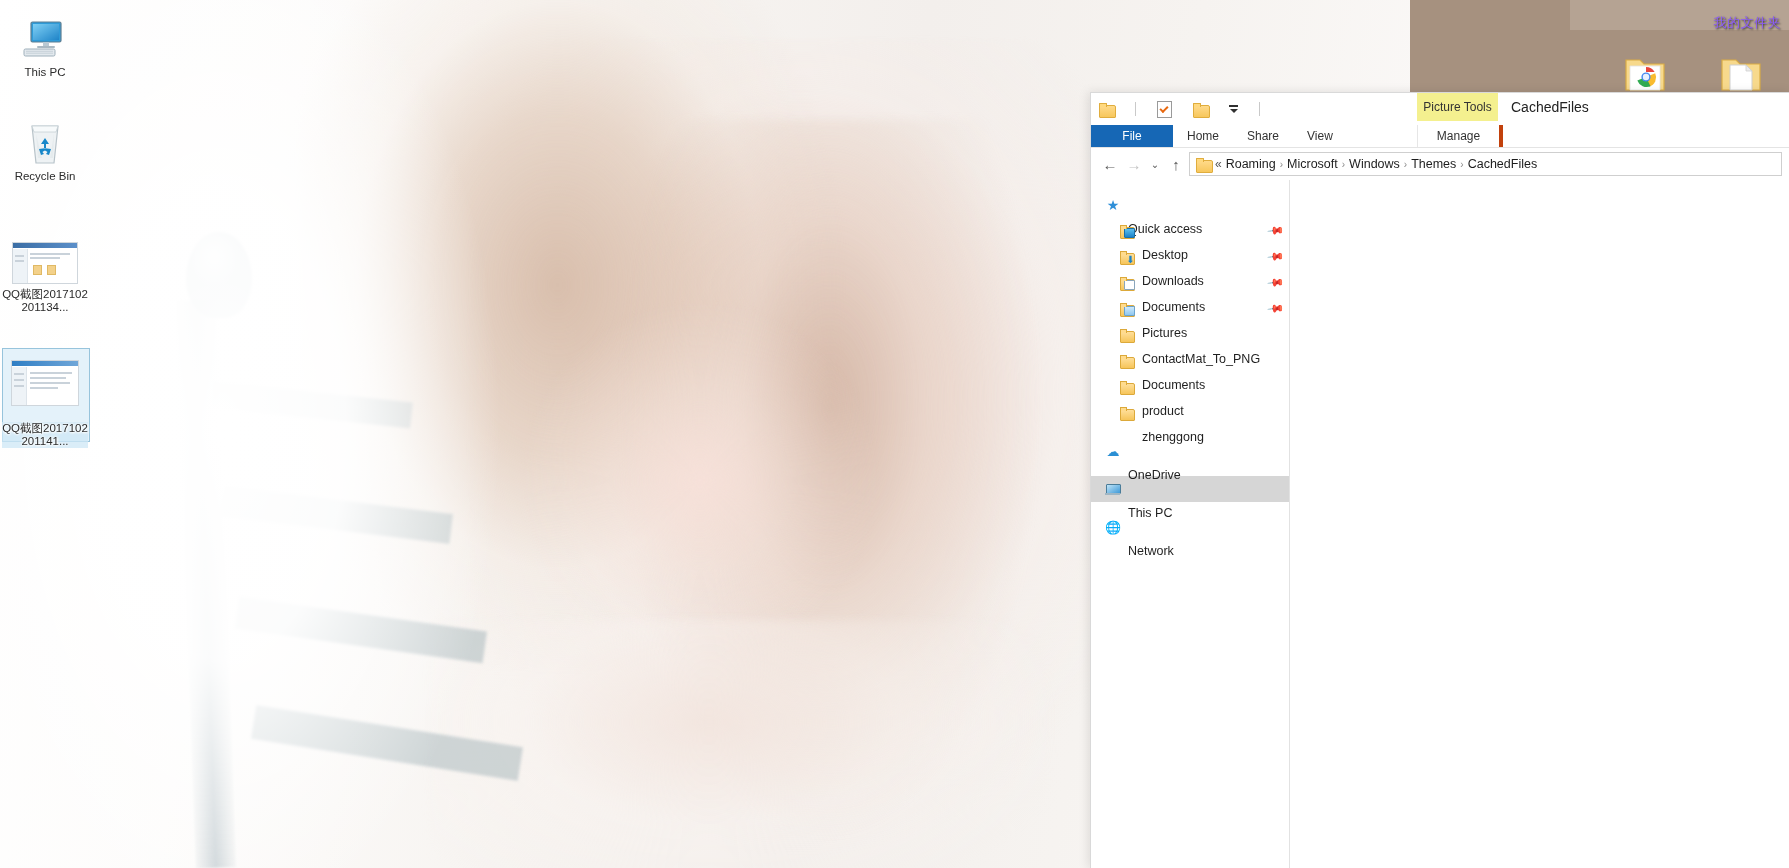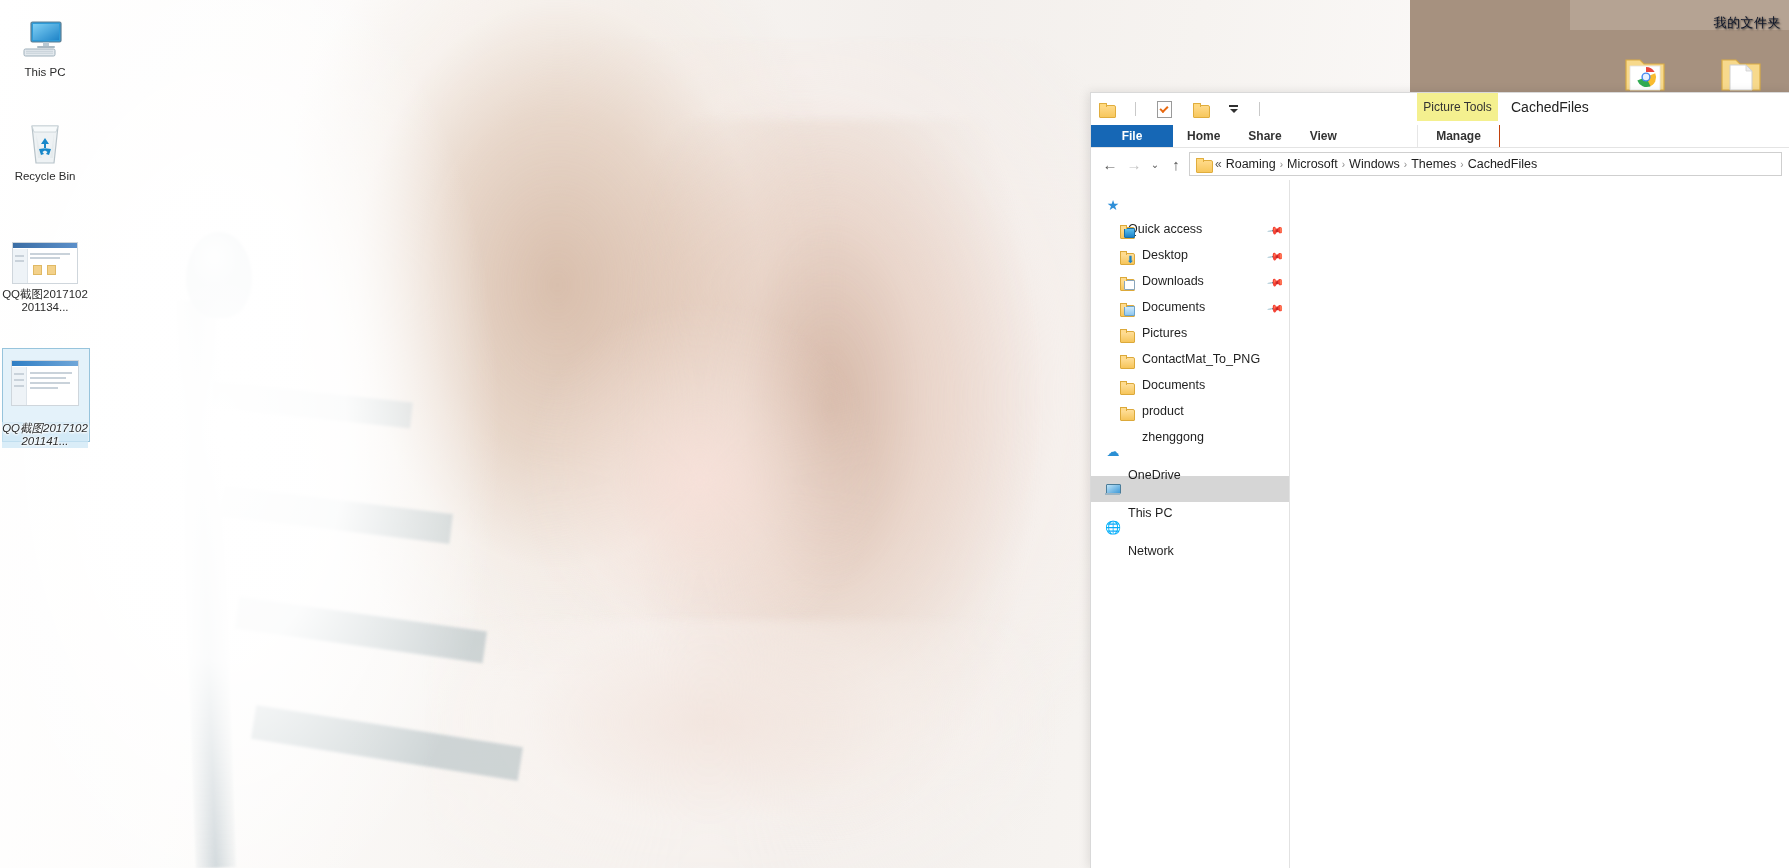--- a/index.html
+++ b/index.html
@@ -59,21 +59,21 @@
     background:rgba(205,231,245,.55);border:1px solid rgba(125,180,210,.75);}
 
   
   .thumbshot{width:64px;height:40px;background:#fff;border:1px solid #cfd6dc;position:relative;overflow:hidden;}
   .thumbshot .tbar{position:absolute;left:0;top:0;right:0;height:5px;background:linear-gradient(90deg,#3b6ea5,#5b8fc9);}
   .thumbshot .trow{position:absolute;left:3px;height:2px;background:#c9d2da;}
   .thumbshot .tsq{position:absolute;width:7px;height:8px;background:#f3d18a;border:1px solid #e0b964;}
   .thumbshot .tside{position:absolute;left:0;top:6px;width:14px;bottom:0;background:#eef3f7;border-right:1px solid #dde4ea;}
 
   
-  .cornerlbl{position:absolute;right:8px;top:14px;font-size:13px;color:#0f172a;
+  .cornerlbl{position:absolute;right:8px;top:14px;font-size:13px;color:#8b5cf6;
     text-shadow:1px 1px 2px rgba(0,0,0,.75);letter-spacing:.5px;}
   .cfolder{position:absolute;width:46px;text-align:center;}
 
   
   #explorer{
     position:absolute;left:1090px;top:92px;width:699px;height:776px;
     background:#ffffff;border:1px solid #d9d9d9;border-right:none;border-bottom:none;
     box-shadow:-2px 0 10px rgba(0,0,0,.10);
     display:flex;flex-direction:column;
     font-size:12px;color:#1a1a1a;
@@ -92,25 +92,25 @@
   .caret-dn{width:0;height:0;border-left:5px solid transparent;border-right:5px solid transparent;border-top:5px solid #303030;}
   .qat-caret{display:flex;flex-direction:column;align-items:center;gap:2px;}
   .qat-caret .bar{width:9px;height:1.5px;background:#303030;}
 
   
   .ctx-tools{position:absolute;left:326px;top:0;width:81px;height:28px;background:#f4f08f;
     display:flex;align-items:center;justify-content:center;font-size:12px;color:#333;}
   .win-title{position:absolute;left:420px;top:0;height:28px;display:flex;align-items:center;font-size:14px;color:#222;}
 
   
-  .tabs{height:22px;display:flex;align-items:stretch;font-size:12px;position:relative;background:#fff;font-weight:bold;}
+  .tabs{height:22px;display:flex;align-items:stretch;font-size:12px;position:relative;background:#fff;}
   .tab{display:flex;align-items:center;justify-content:center;padding:0 14px;color:#333;cursor:default;}
   .tab.file{background:#1667b5;color:#fff;min-width:54px;}
   .tab.manage{position:absolute;left:326px;top:0;width:81px;height:22px;padding:0;
-    border-left:1px solid #e6e6e6;border-right:1px solid #c2410c;background:#fff;}
+    border-left:1px solid #e6e6e6;border-right:4px solid #c2410c;background:#fff;}
   .tabs .spacer{flex:1;}
   .ribbon-edge{height:1px;background:#e4e4e4;}
 
   
   .addrbar{height:32px;display:flex;align-items:center;padding:0 8px;gap:2px;background:#fff;}
   .navbtn{width:22px;height:22px;display:flex;align-items:center;justify-content:center;
     font-size:15px;color:#5a5a5a;cursor:default;}
   .navbtn.dis{color:#c3c3c3;}
   .navbtn.small{width:16px;font-size:10px;}
   .crumbbox{flex:1;height:22px;border:1px solid #cfcfcf;background:#fff;display:flex;align-items:center;
@@ -258,21 +258,21 @@
         <div class="tside"></div>
         <div class="trow" style="left:18px;top:11px;width:42px;"></div>
         <div class="trow" style="left:18px;top:16px;width:36px;"></div>
         <div class="trow" style="left:18px;top:21px;width:40px;"></div>
         <div class="trow" style="left:18px;top:26px;width:28px;"></div>
         <div class="trow" style="left:2px;top:12px;width:10px;"></div>
         <div class="trow" style="left:2px;top:18px;width:10px;"></div>
         <div class="trow" style="left:2px;top:24px;width:10px;"></div>
       </div>
     </div>
-    <div class="lbl" style="position:relative;z-index:2;font-style:italic;">QQ截图2017102201141...</div>
+    <div class="lbl" style="position:relative;z-index:2;">QQ截图2017102201141...</div>
   </div>
 
   <div class="cornerlbl">我的文件夹</div>
 
   <div class="cfolder" style="left:1622px;top:52px;">
     <svg width="46" height="42" viewBox="0 0 46 42">
       <path d="M4 8 h14 l4 4 h20 v26 H4 Z" fill="#f7d98c" stroke="#d9ac45" stroke-width="1.2"></path>
       <path d="M8 14 h30 v24 H8 Z" fill="#ffffff" stroke="#e2e2e2" stroke-width=".8"></path>
       <circle cx="24" cy="25" r="10" fill="#fff"></circle>
       <path d="M24 15 a10 10 0 0 1 8.6 4.9 L24 20 Z" fill="#e8453c"></path>

